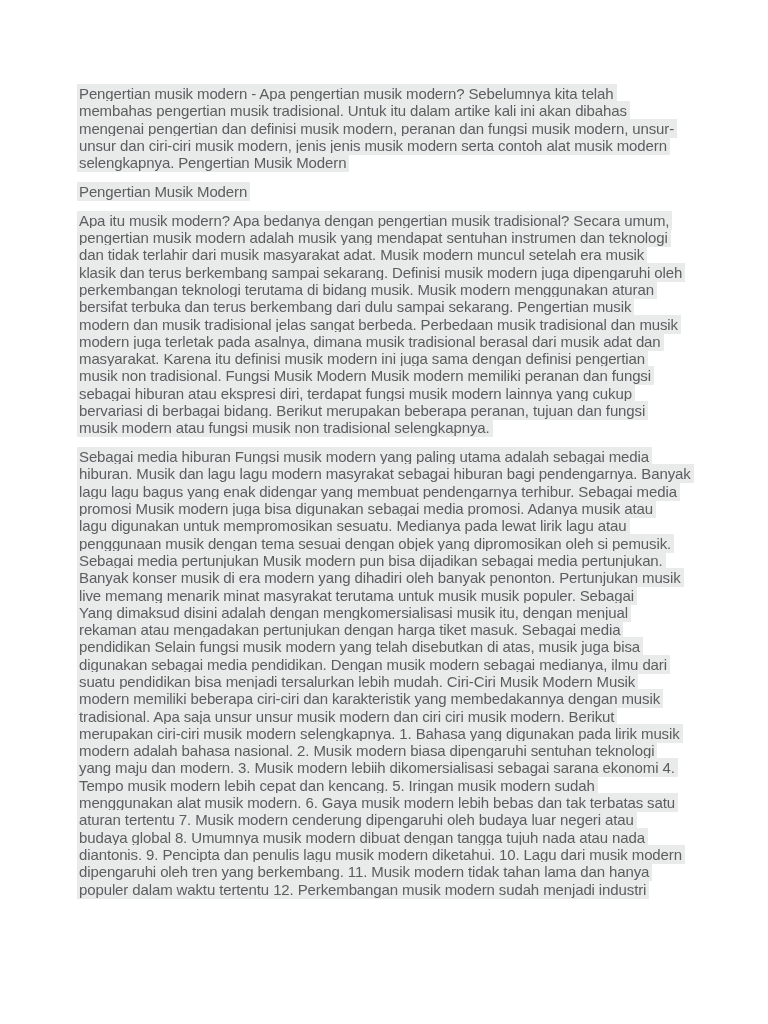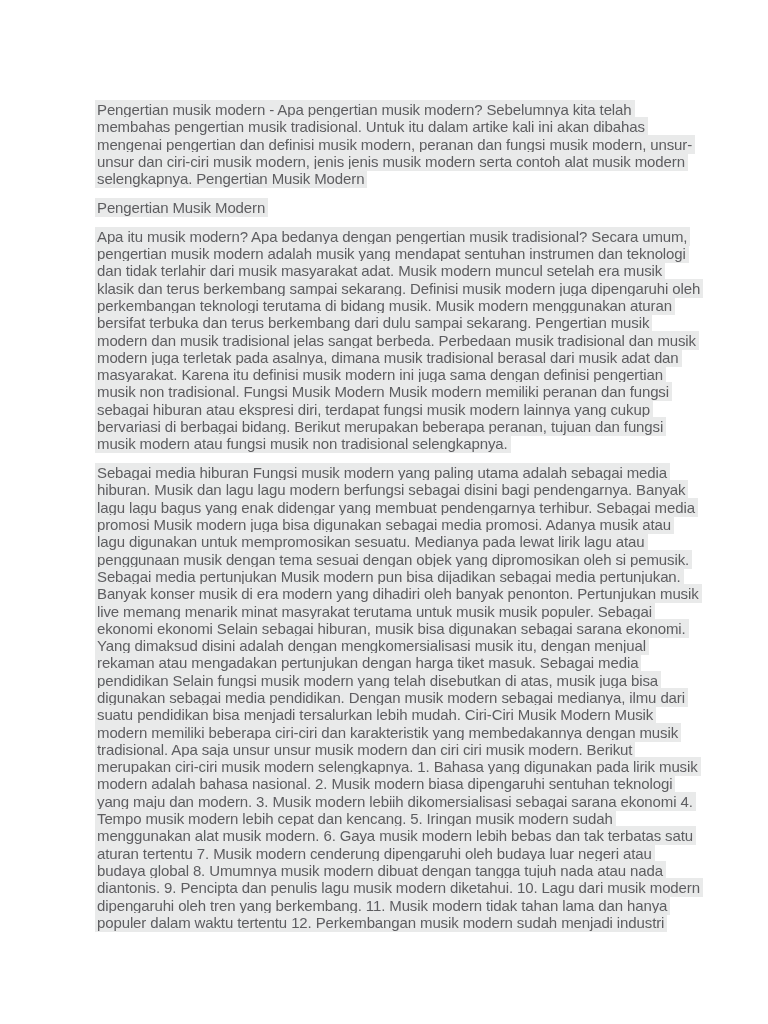--- a/index.html
+++ b/index.html
@@ -19,24 +19,23 @@
     overflow: hidden;
     position: relative;
   }
   .page {
     position: absolute;
     inset: 0;
     background: var(--page-bg);
   }
   .content {
     position: absolute;
-    left: 97px;
+    left: 79px;
     top: 85px;
     width: 600px;
-    margin-top: 16px;
   }
   .para {
     margin: 0 0 11.5px 0;
   }
   .line {
     line-height: 17.3px;
     height: 17.3px;
     white-space: nowrap;
   }
   .hl {
@@ -73,29 +72,28 @@
         <div class="line"><span class="hl">modern dan musik tradisional jelas sangat berbeda. Perbedaan musik tradisional dan musik</span></div>
         <div class="line"><span class="hl">modern juga terletak pada asalnya, dimana musik tradisional berasal dari musik adat dan</span></div>
         <div class="line"><span class="hl">masyarakat. Karena itu definisi musik modern ini juga sama dengan definisi pengertian</span></div>
         <div class="line"><span class="hl">musik non tradisional. Fungsi Musik Modern Musik modern memiliki peranan dan fungsi</span></div>
         <div class="line"><span class="hl">sebagai hiburan atau ekspresi diri, terdapat fungsi musik modern lainnya yang cukup</span></div>
         <div class="line"><span class="hl">bervariasi di berbagai bidang. Berikut merupakan beberapa peranan, tujuan dan fungsi</span></div>
         <div class="line"><span class="hl">musik modern atau fungsi musik non tradisional selengkapnya.</span></div>
       </div>
     <div class="para">
         <div class="line"><span class="hl">Sebagai media hiburan Fungsi musik modern yang paling utama adalah sebagai media</span></div>
-        <div class="line"><span class="hl">hiburan. Musik dan lagu lagu modern berfungsi sebagai disini bagi pendengarnya. Banyak</span></div>
+        <div class="line"><span class="hl">hiburan. Musik dan lagu lagu modern masyrakat sebagai hiburan bagi pendengarnya. Banyak</span></div>
         <div class="line"><span class="hl">lagu lagu bagus yang enak didengar yang membuat pendengarnya terhibur. Sebagai media</span></div>
         <div class="line"><span class="hl">promosi Musik modern juga bisa digunakan sebagai media promosi. Adanya musik atau</span></div>
         <div class="line"><span class="hl">lagu digunakan untuk mempromosikan sesuatu. Medianya pada lewat lirik lagu atau</span></div>
         <div class="line"><span class="hl">penggunaan musik dengan tema sesuai dengan objek yang dipromosikan oleh si pemusik.</span></div>
         <div class="line"><span class="hl">Sebagai media pertunjukan Musik modern pun bisa dijadikan sebagai media pertunjukan.</span></div>
         <div class="line"><span class="hl">Banyak konser musik di era modern yang dihadiri oleh banyak penonton. Pertunjukan musik</span></div>
         <div class="line"><span class="hl">live memang menarik minat masyrakat terutama untuk musik musik populer. Sebagai</span></div>
-        <div class="line"><span class="hl">ekonomi ekonomi Selain sebagai hiburan, musik bisa digunakan sebagai sarana ekonomi.</span></div>
         <div class="line"><span class="hl">Yang dimaksud disini adalah dengan mengkomersialisasi musik itu, dengan menjual</span></div>
         <div class="line"><span class="hl">rekaman atau mengadakan pertunjukan dengan harga tiket masuk. Sebagai media</span></div>
         <div class="line"><span class="hl">pendidikan Selain fungsi musik modern yang telah disebutkan di atas, musik juga bisa</span></div>
         <div class="line"><span class="hl">digunakan sebagai media pendidikan. Dengan musik modern sebagai medianya, ilmu dari</span></div>
         <div class="line"><span class="hl">suatu pendidikan bisa menjadi tersalurkan lebih mudah. Ciri-Ciri Musik Modern Musik</span></div>
         <div class="line"><span class="hl">modern memiliki beberapa ciri-ciri dan karakteristik yang membedakannya dengan musik</span></div>
         <div class="line"><span class="hl">tradisional. Apa saja unsur unsur musik modern dan ciri ciri musik modern. Berikut</span></div>
         <div class="line"><span class="hl">merupakan ciri-ciri musik modern selengkapnya. 1. Bahasa yang digunakan pada lirik musik</span></div>
         <div class="line"><span class="hl">modern adalah bahasa nasional. 2. Musik modern biasa dipengaruhi sentuhan teknologi</span></div>
         <div class="line"><span class="hl">yang maju dan modern. 3. Musik modern lebiih dikomersialisasi sebagai sarana ekonomi 4.</span></div>

